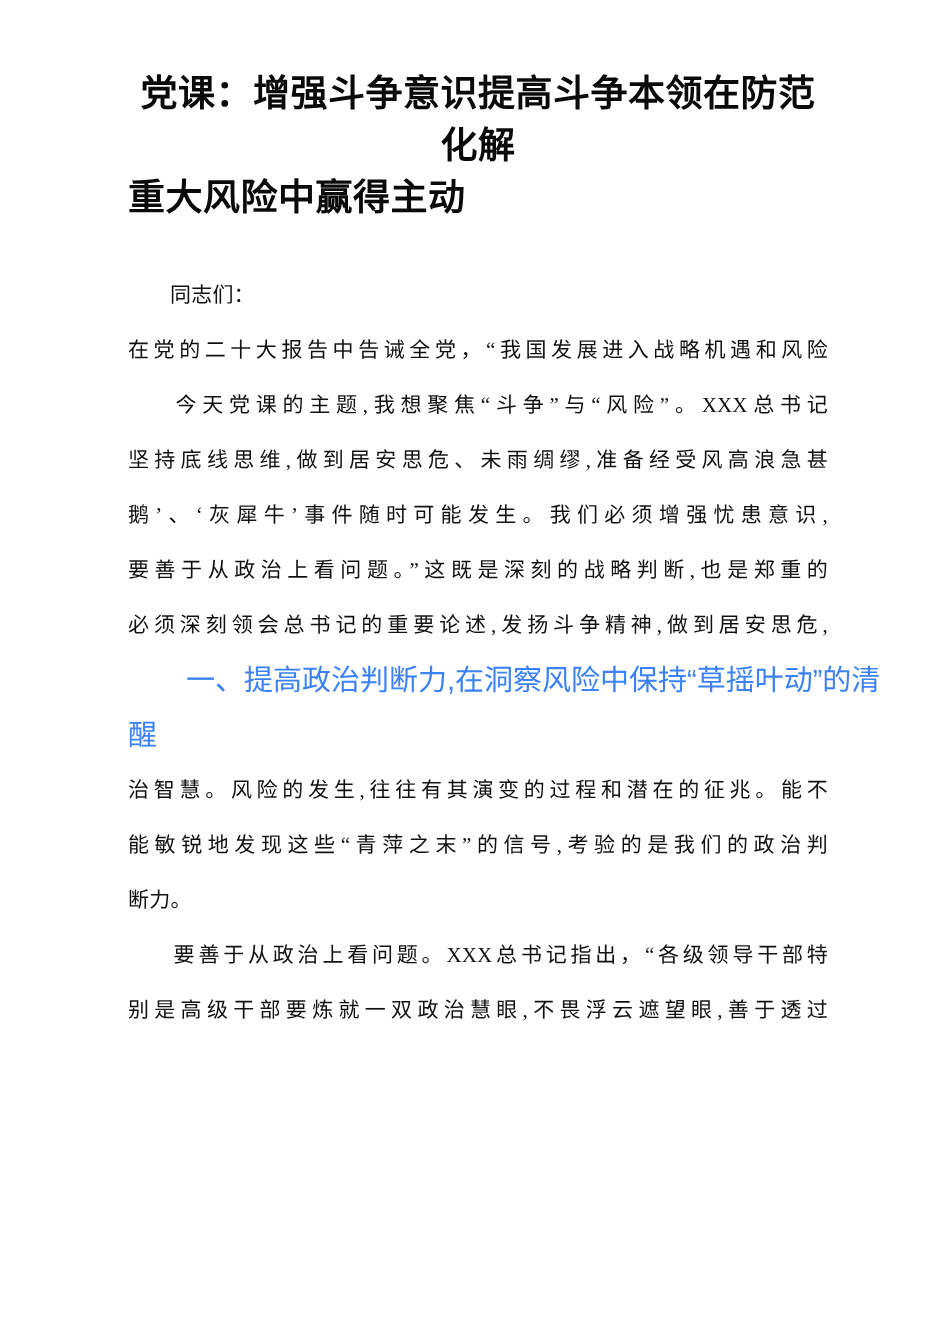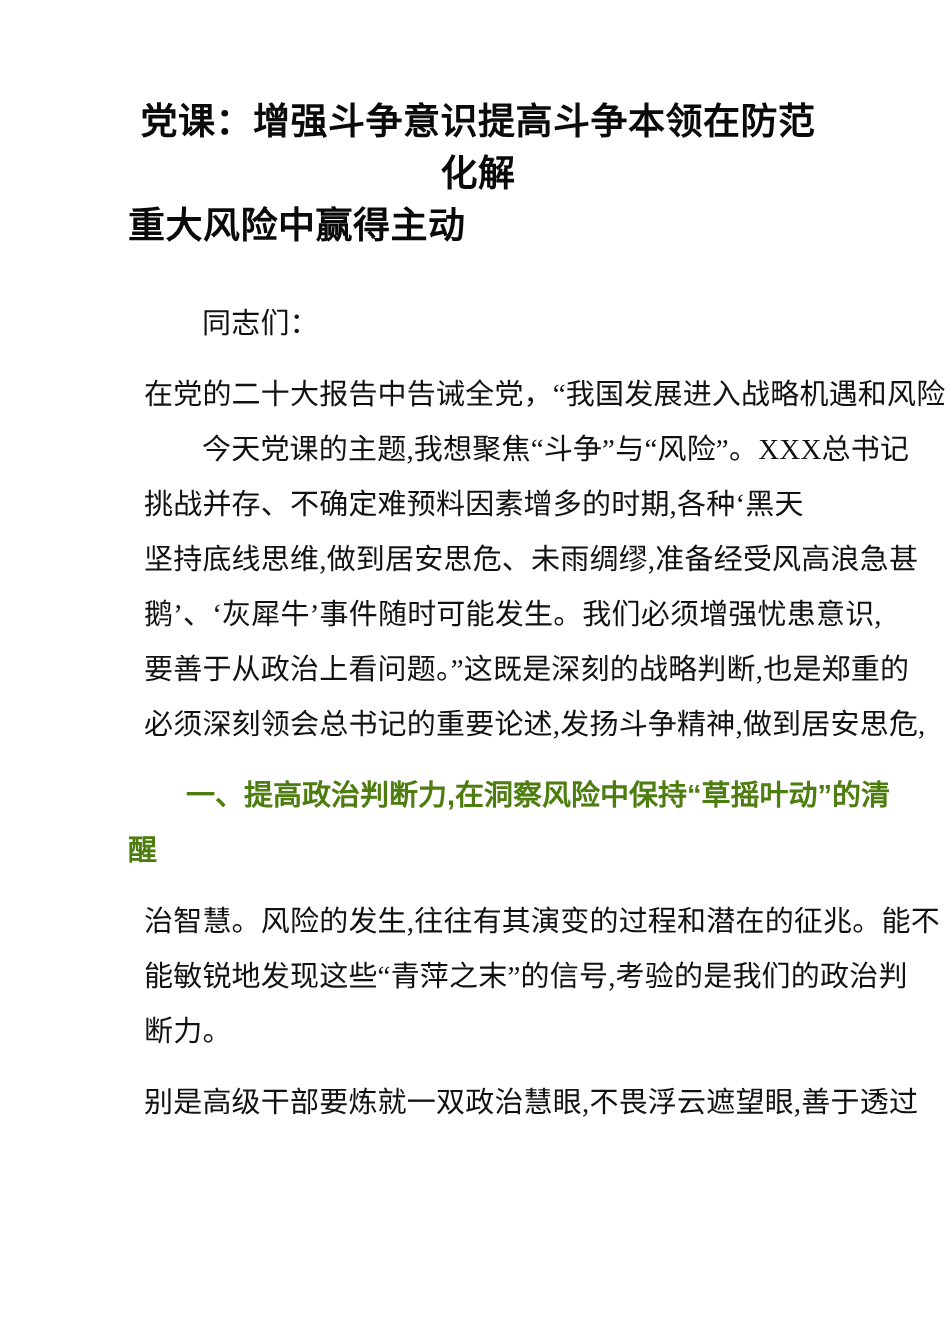--- a/index.html
+++ b/index.html
@@ -23,69 +23,69 @@
   .content {
     position: absolute;
     left: 128px;
     top: 0;
     width: 700px;
   }
 
   
   .doc-title {
     margin: 0;
-    padding-top: 96px;
+    padding-top: 68px;
     font-family: "Liberation Sans", "DejaVu Sans", sans-serif;
     font-weight: bold;
     font-size: 37px;
     line-height: 52px;
     text-align: center;
     letter-spacing: 0.5px;
     color: #0a0a0a;
   }
   .doc-title .tline {
     display: block;
   }
   .doc-title .tline.line2 {
     text-align: left;
   }
 
   
   .body-block {
     margin-top: 44px;
   }
   p.para {
-    margin: 16px;
+    margin: 0;
     font-family: "Liberation Serif", "DejaVu Serif", serif;
-    font-size: 29px;
+    font-size: 21px;
     line-height: 55px;
     text-align: justify;
     text-justify: inter-ideograph;
     letter-spacing: 0.2px;
     color: #111111;
   }
   p.para .ln {
     display: block;
     white-space: pre;
   }
   .indent2 {
     display: inline-block;
     width: 2em;
   }
 
   
   h2.section-heading {
     margin: 0;
     font-family: "Liberation Sans", "DejaVu Sans", sans-serif;
-    font-weight: bold;
+    font-weight: normal;
     font-size: 29px;
     line-height: 55px;
     text-align: justify;
     text-justify: inter-ideograph;
-    color: #4d7c0f;
+    color: #3b82f6;
   }
   h2.section-heading .ln {
     display: block;
     white-space: pre;
   }
 
   
   .j {
     display: block;
     text-align: justify;
@@ -112,38 +112,38 @@
 
     <div class="body-block">
 
       <p class="para">
         <span class="ln nj"><span class="indent2"></span><span>同志们：</span></span>
       </p>
 
       <p class="para">
         <span class="ln j">在党的二十大报告中告诫全党，“我国发展进入战略机遇和风险</span>
         <span class="ln j"><span class="indent2"></span><span>今天党课的主题,我想聚焦“斗争”与“风险”。XXX总书记</span></span>
-        <span class="ln nj">挑战并存、不确定难预料因素增多的时期,各种‘黑天</span>
         <span class="ln j">坚持底线思维,做到居安思危、未雨绸缪,准备经受风高浪急甚</span>
         <span class="ln j">鹅’、‘灰犀牛’事件随时可能发生。我们必须增强忧患意识,</span>
         <span class="ln j">要善于从政治上看问题。”这既是深刻的战略判断,也是郑重的</span>
         <span class="ln j">必须深刻领会总书记的重要论述,发扬斗争精神,做到居安思危,</span>
       </p>
 
       <h2 class="section-heading">
         <span class="ln j"><span class="indent2"></span><span>一、提高政治判断力,在洞察风险中保持“草摇叶动”的清</span></span>
         <span class="ln nj">醒</span>
       </h2>
 
       <p class="para">
         <span class="ln j">治智慧。风险的发生,往往有其演变的过程和潜在的征兆。能不</span>
         <span class="ln j">能敏锐地发现这些“青萍之末”的信号,考验的是我们的政治判</span>
         <span class="ln nj">断力。</span>
       </p>
 
       <p class="para">
+        <span class="ln j"><span class="indent2"></span><span>要善于从政治上看问题。XXX总书记指出，“各级领导干部特</span></span>
         <span class="ln j">别是高级干部要炼就一双政治慧眼,不畏浮云遮望眼,善于透过</span>
 
       </p>
 
     </div>
   </div>
 </div>
 
 </body></html>

